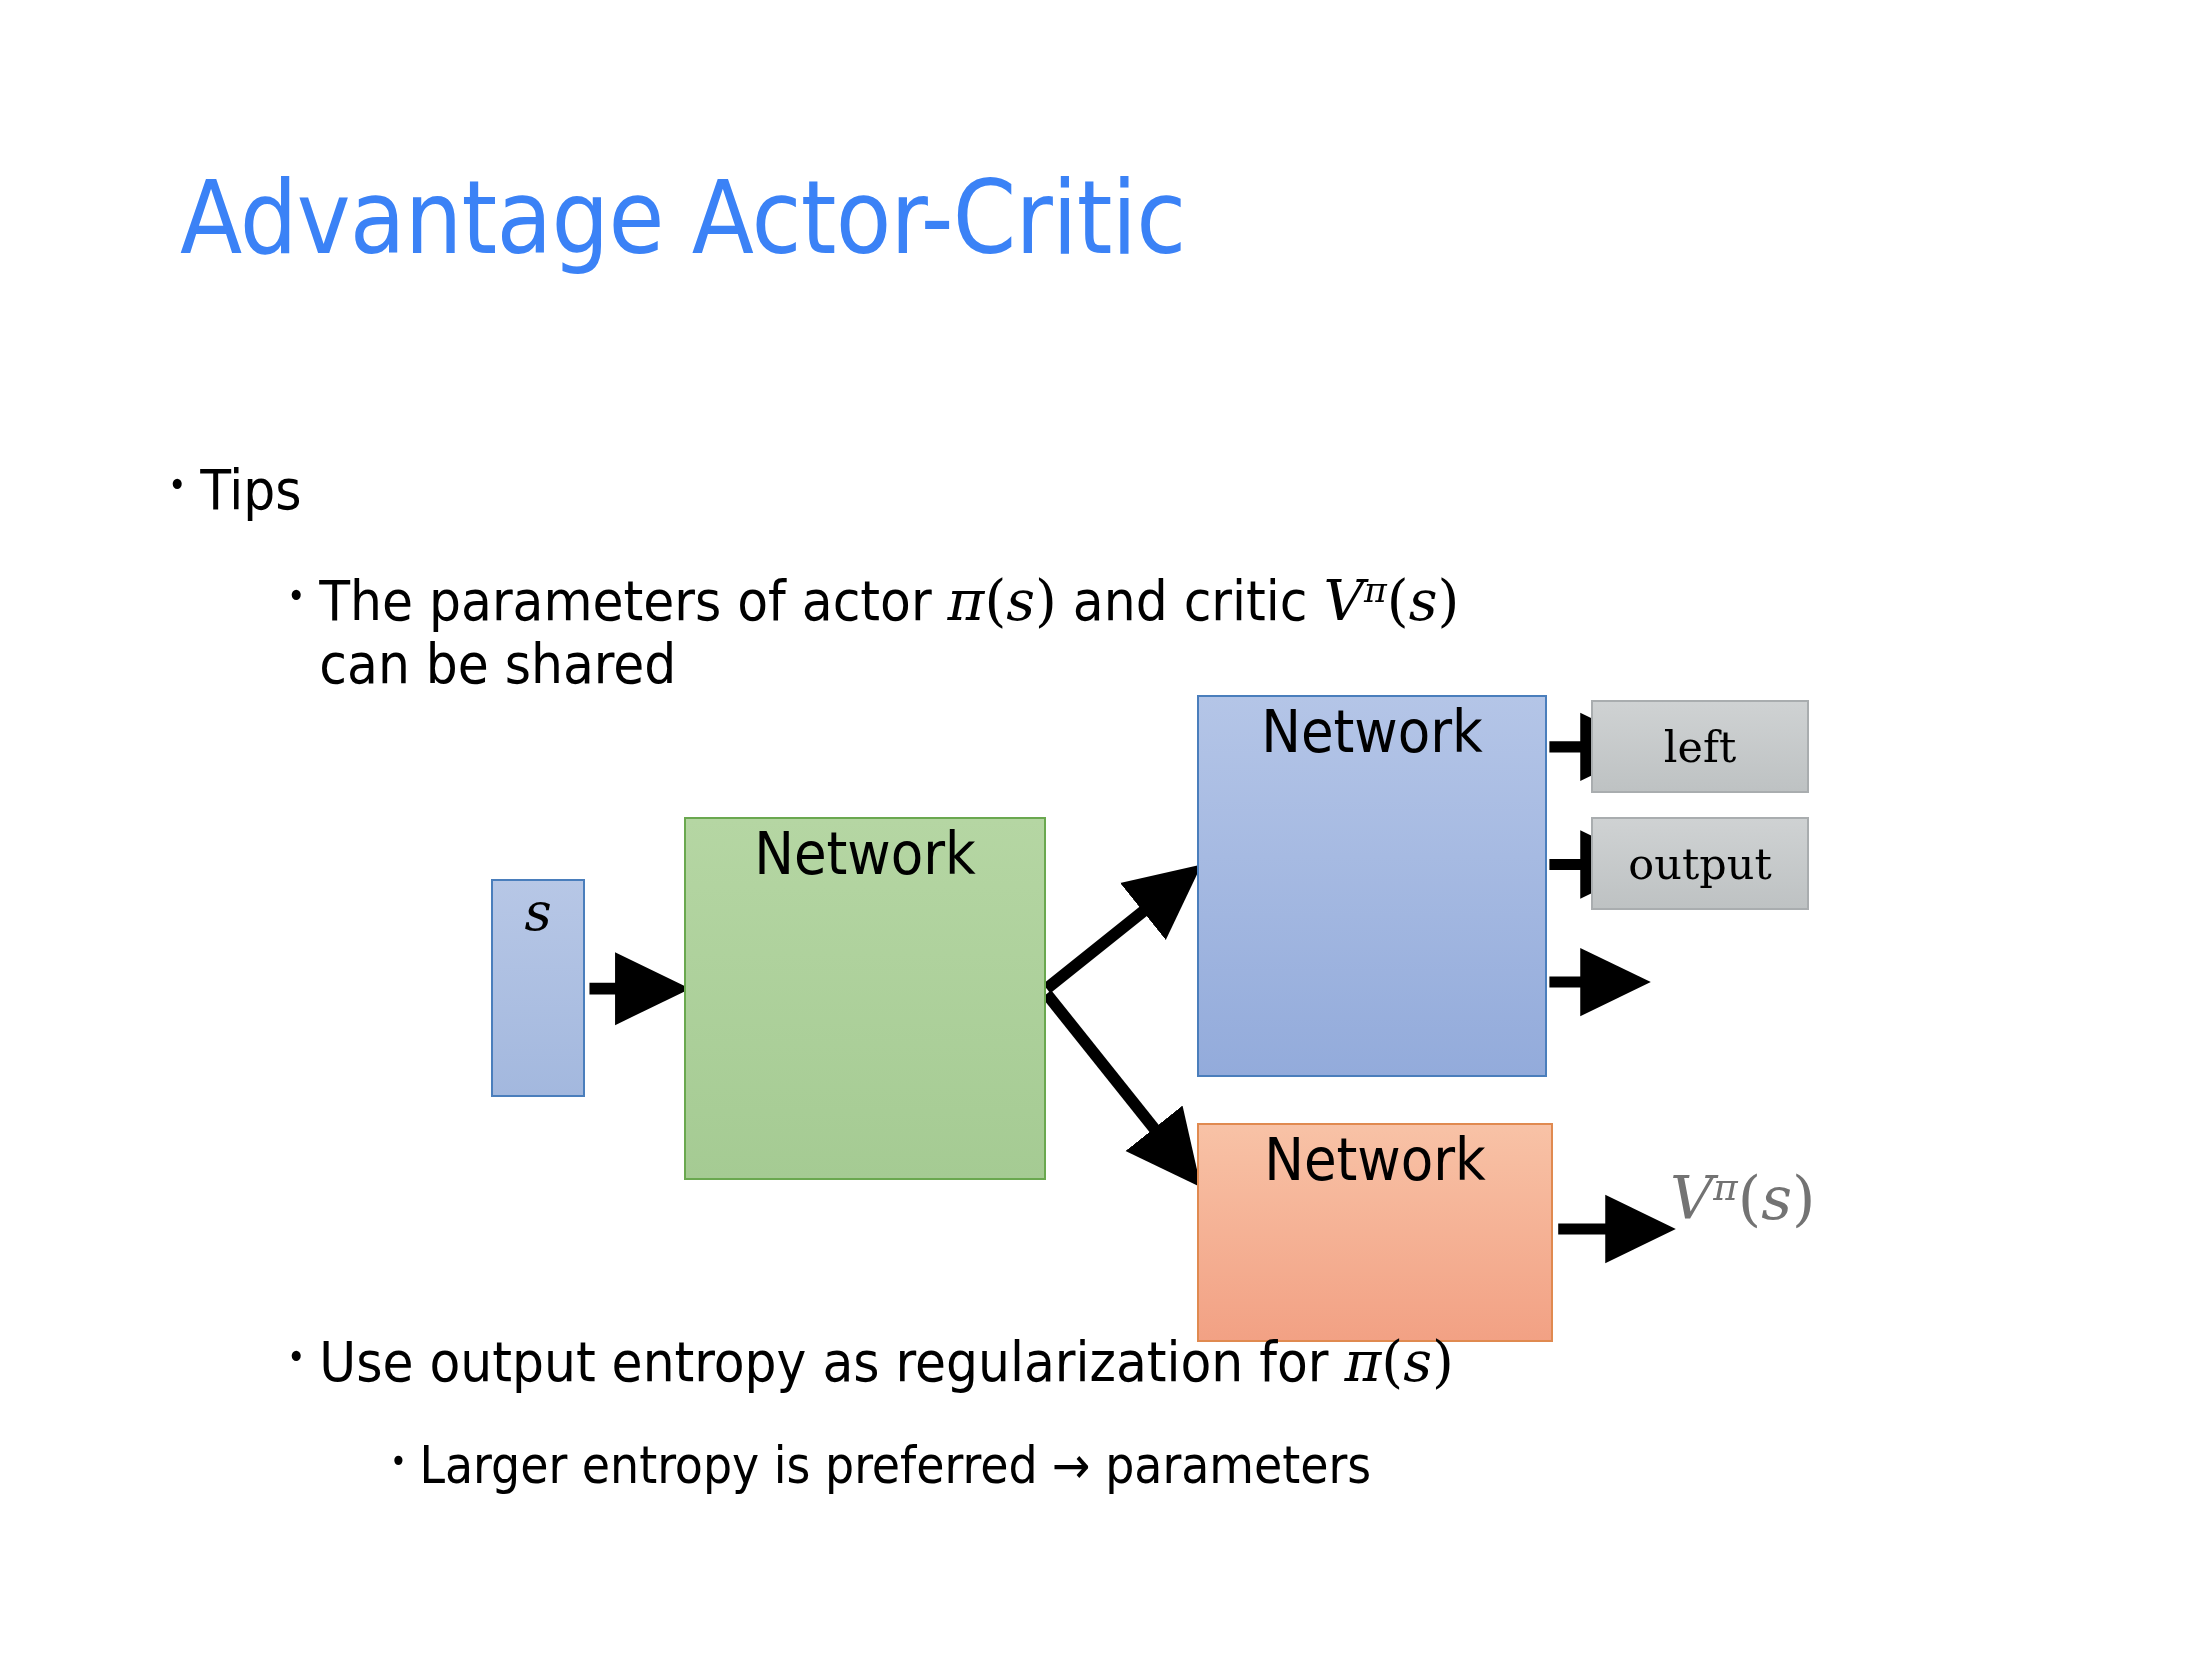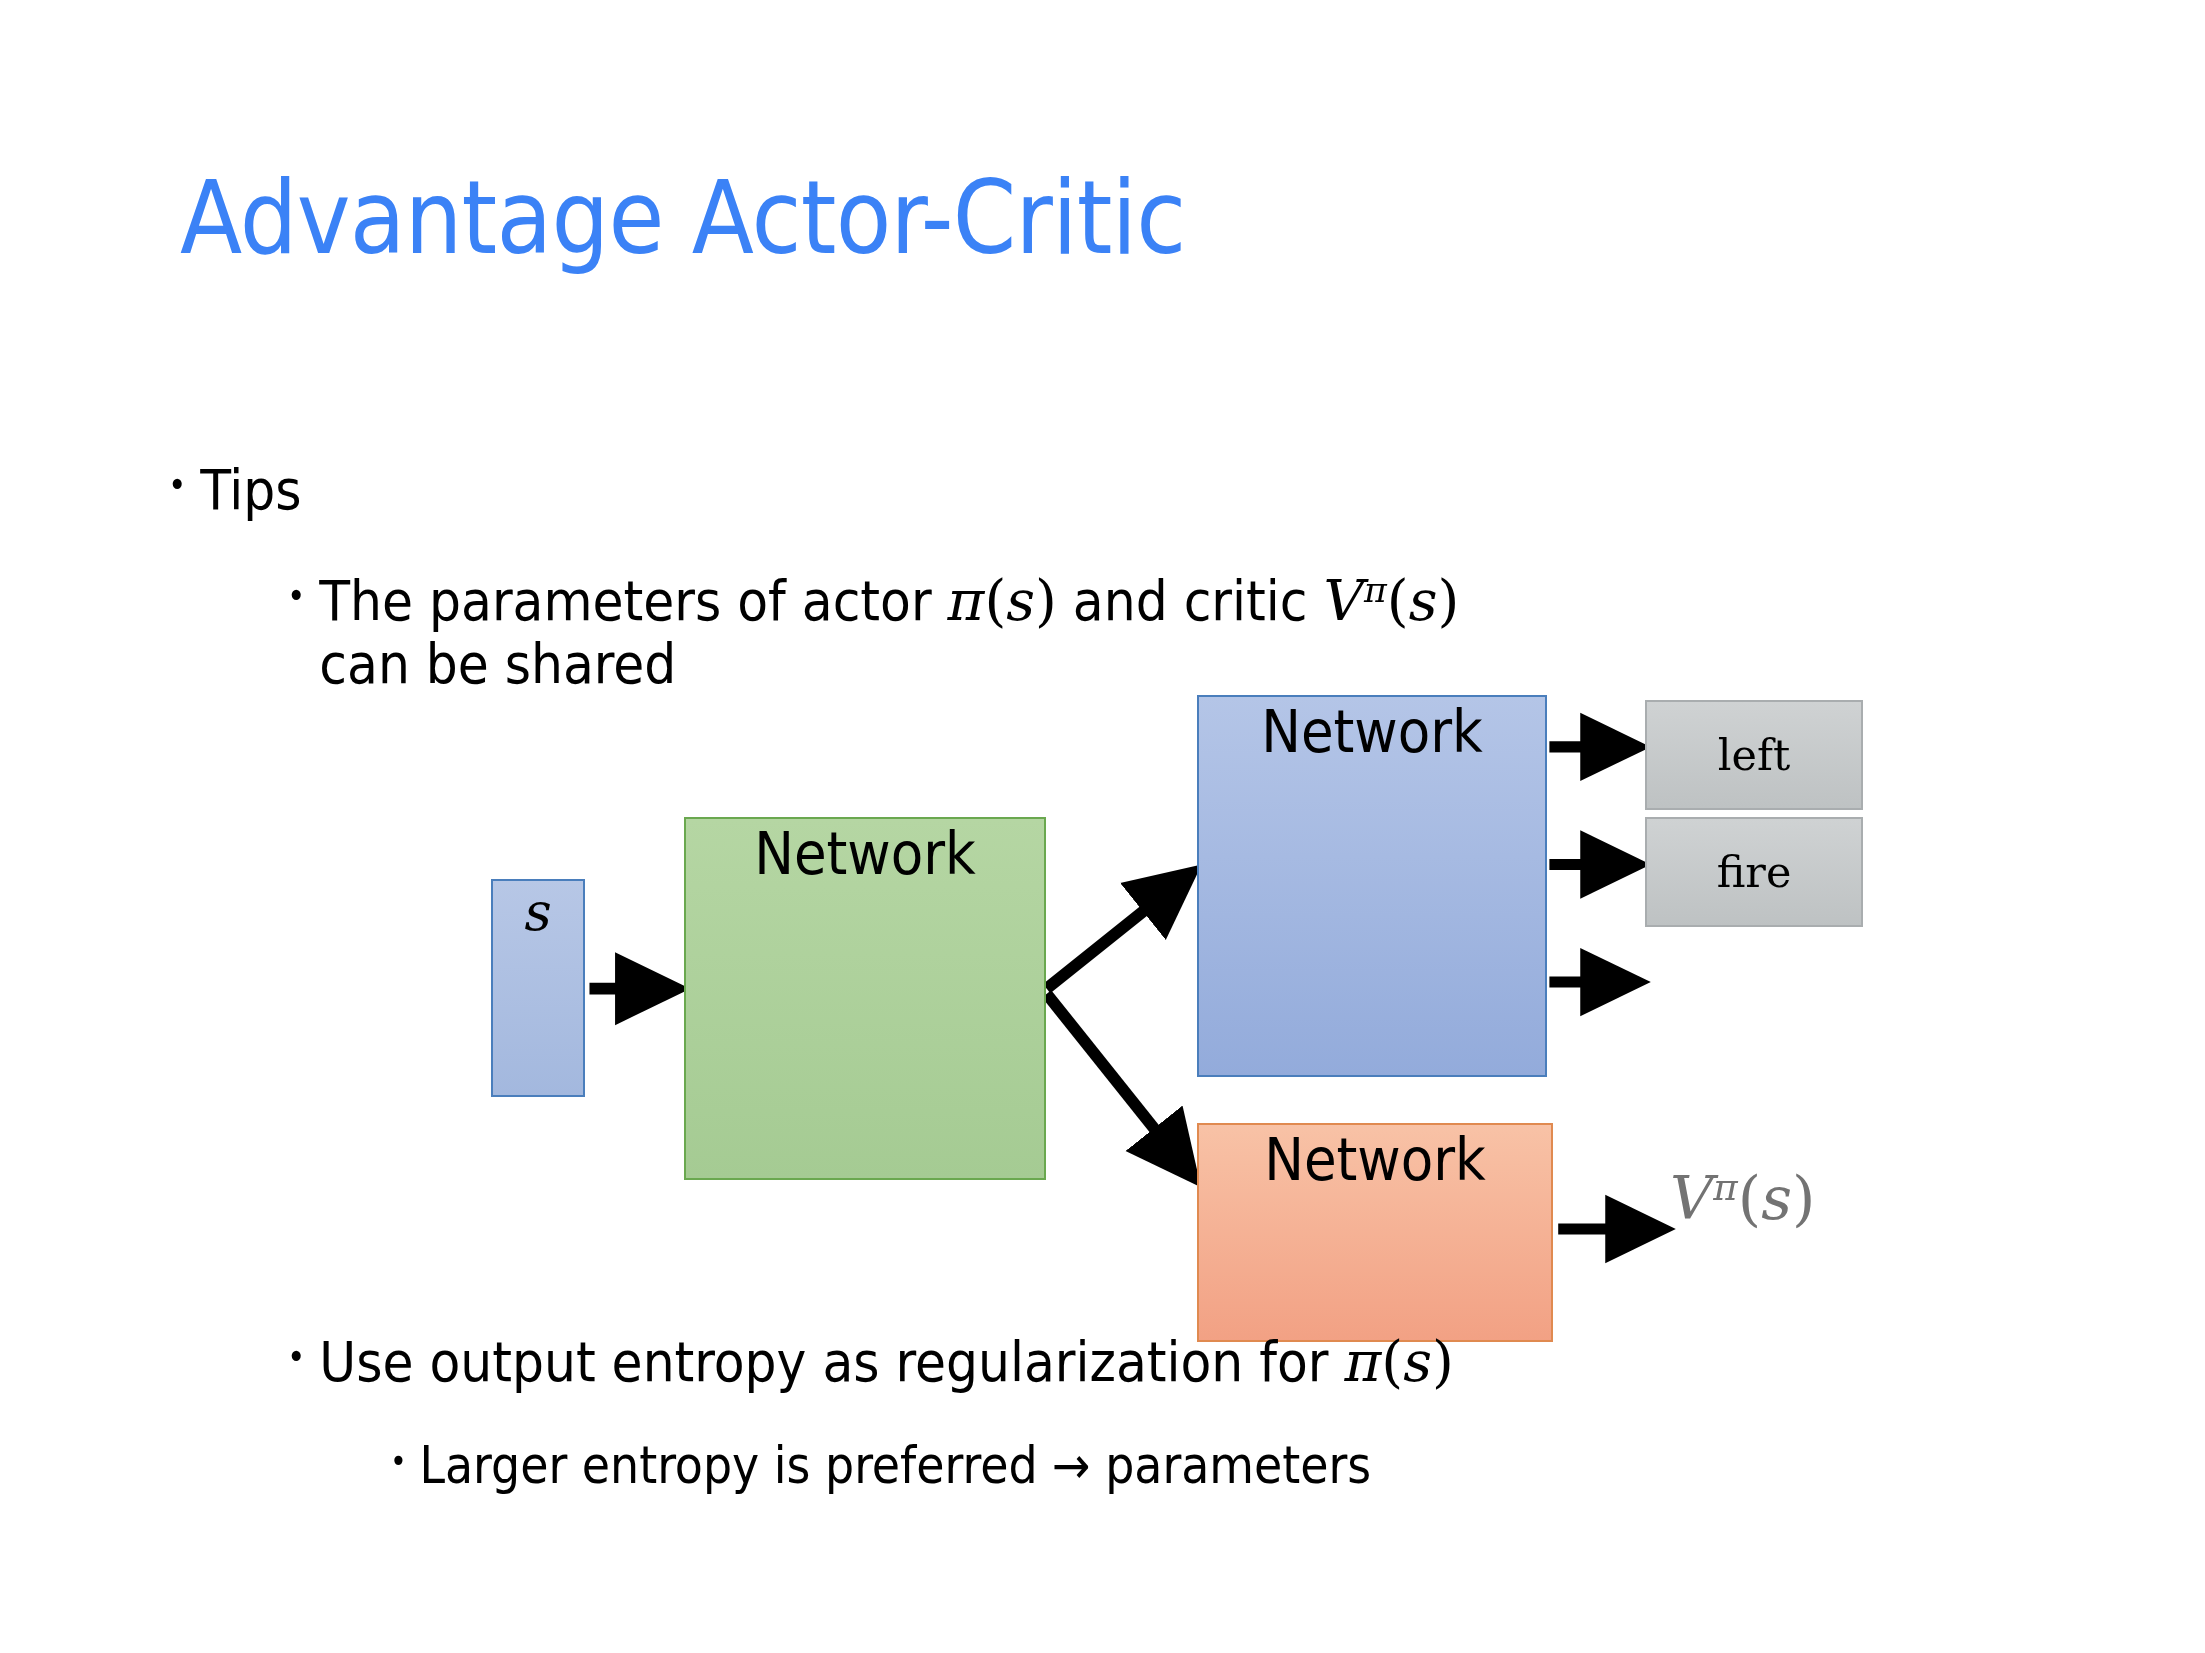--- a/index.html
+++ b/index.html
@@ -137,23 +137,23 @@
   #box-critic-net {
     left: 1197px; top: 1123px; width: 356px; height: 219px;
     background: linear-gradient(to bottom, #f8c2a6 0%, #f2a184 100%);
     border: 2.2px solid #e08a50;
     font-size: 59px;
   }
 
   .action-box {
     position: absolute;
     box-sizing: border-box;
-    left: 1645px;
+    left: 1591px;
     width: 218px;
-    height: 110px;
+    height: 93px;
     background: linear-gradient(to bottom, #cfd2d3 0%, #bec2c3 100%);
     border: 2.2px solid #a9adaf;
     display: flex;
     align-items: center;
     justify-content: center;
     font-family: "DejaVu Serif", "Liberation Serif", serif;
     font-size: 43px;
     color: #000000;
   }
   #action-left  { top: 700px; }
@@ -229,21 +229,21 @@
     </div>
 
     <div class="dbox" id="box-critic-net">
       <span>Network</span>
     </div>
 
     <div class="action-box" id="action-left">
       <span>left</span>
     </div>
     <div class="action-box" id="action-right">
-      <span>fire</span>
+      <span>output</span>
     </div>
 
     <div id="value-output"><span class="mi">V</span><span class="msup">π</span><span class="mpar">(</span><span class="mi">s</span><span class="mpar">)</span></div>
 
   </div>
 
   <div class="bullet" id="bullet-entropy">
     <span class="dot">•</span>
     <span class="txt"><span>Use output entropy as regularization for </span><span class="mgreek">π</span><span class="mpar">(</span><span class="mi">s</span><span class="mpar">)</span></span>
   </div>

